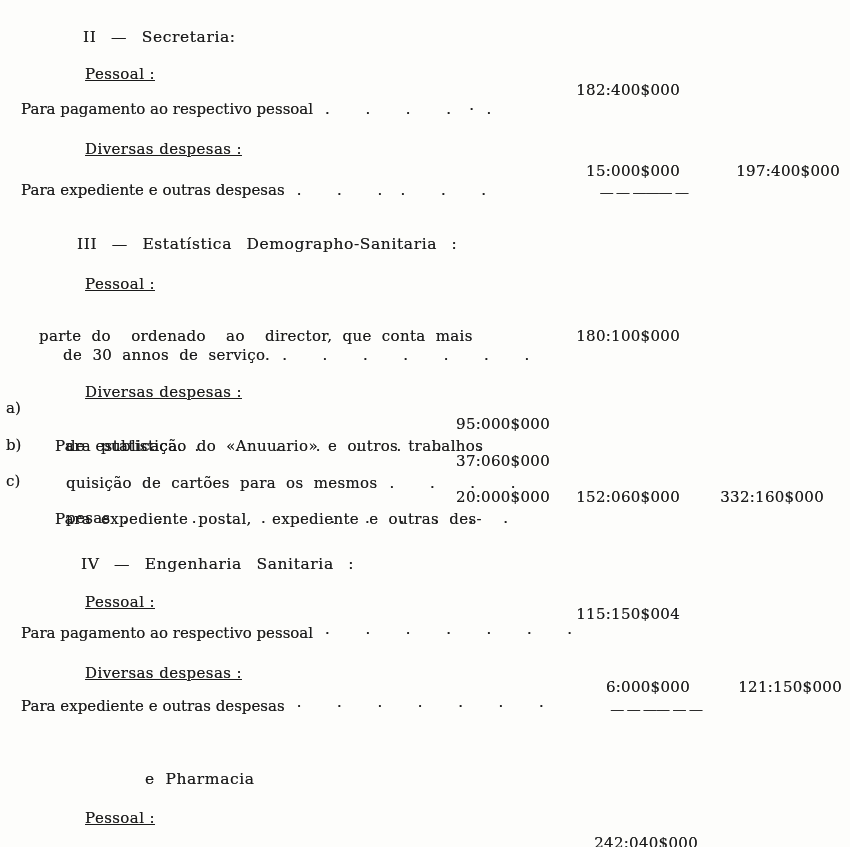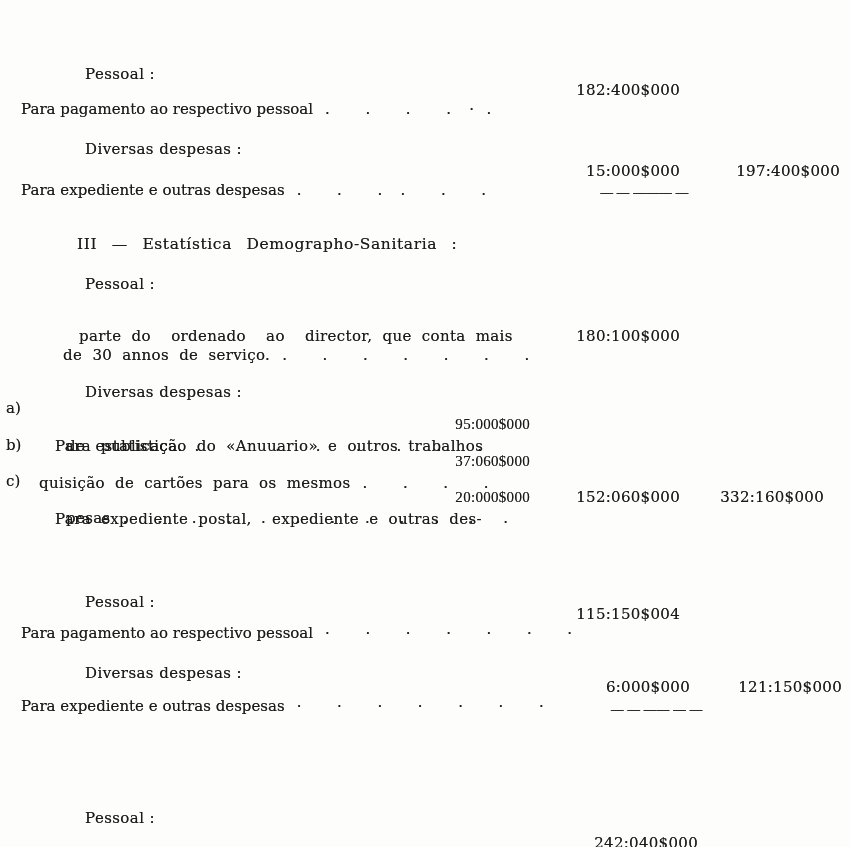--- a/index.html
+++ b/index.html
@@ -9,35 +9,38 @@
     background:#fdfdfb;
     font-family:"DejaVu Serif","Liberation Serif",serif;
     font-size:15px;
     color:#1b1b1b;
     overflow:hidden;
     text-shadow:0 0 0.5px rgba(10,10,10,0.6);
   }
   .row { position:absolute; left:0; right:0; height:19px; line-height:19px; white-space:pre; }
   .lbl { white-space:pre; }
   .heading .lbl { word-spacing:9px; letter-spacing:0.6px; font-size:15.5px; }
-  .sub .lbl { letter-spacing:0.4px; }
+  .sub .lbl { letter-spacing:0.4px;text-decoration:underline; }
   .wide { word-spacing:5px; letter-spacing:0.35px; }
   .leader { white-space:pre; padding-left:12px; letter-spacing:1px; }
   .amt { position:absolute; top:0; white-space:pre; letter-spacing:0.3px; }
-  .c1 { right:320px;font-family:Liberation Serif, serif; }
+  .c1 { right:300px; }
   .c2 { right:170px;text-align:center; }
   .c3 { right:10px; }
   .marker { position:absolute; left:6px; top:0; }
   .rule { position:absolute; top:0; letter-spacing:-1px; color:#2b2b2b; font-size:14px; }
 </style>
 </head>
 <body>
 
 <div class="page">
 
+  <div class="row heading" style="top:9px">
+    <span class="lbl" style="margin-left:64px">II — Secretaria:</span>
+  </div>
   <div class="row sub" style="top:46px">
     <span class="lbl" style="margin-left:66px">Pessoal :</span>
   </div>
   <div class="row" style="top:81px">
     <span class="lbl" style="margin-left:2px">Para pagamento ao respectivo pessoal</span><span class="leader">.      .      .      .   ·  .</span>
     <span class="amt c2">182:400$000</span>
   </div>
   <div class="row sub" style="top:121px">
     <span class="lbl" style="margin-left:66px">Diversas despesas :</span>
   </div>
@@ -50,21 +53,21 @@
     <span class="rule" style="right:162px">— — ——— —</span>
   </div>
 
   <div class="row heading" style="top:216px">
     <span class="lbl" style="margin-left:58px">III — Estatística Demographo-Sanitaria :</span>
   </div>
   <div class="row sub" style="top:256px">
     <span class="lbl" style="margin-left:66px">Pessoal :</span>
   </div>
   <div class="row" style="top:308px">
-    <span class="lbl wide" style="margin-left:60px">parte do  ordenado  ao  director, que conta mais</span>
+    <span class="lbl wide" style="margin-left:20px">parte do  ordenado  ao  director, que conta mais</span>
   </div>
   <div class="row" style="top:327px">
     <span class="lbl wide" style="margin-left:44px">de 30 annos de serviço.</span><span class="leader">.      .      .      .      .      .      .</span>
     <span class="amt c2">180:100$000</span>
   </div>
   <div class="row sub" style="top:364px">
     <span class="lbl" style="margin-left:66px">Diversas despesas :</span>
   </div>
 
   <div class="row" style="top:399px">
@@ -73,54 +76,60 @@
   </div>
   <div class="row" style="top:418px">
     <span class="lbl wide" style="margin-left:47px">de estatistica.</span><span class="leader">.      .      .      .      .      .      .      .</span>
     <span class="amt c1" style="top:-3px">95:000$000</span>
   </div>
 
   <div class="row" style="top:436px">
     <span class="marker">b)</span>
   </div>
   <div class="row" style="top:455px">
-    <span class="lbl wide" style="margin-left:20px">quisição de cartões para os mesmos</span><span class="leader">.      .      .      .</span>
+    <span class="lbl wide" style="margin-left:47px">quisição de cartões para os mesmos</span><span class="leader">.      .      .      .</span>
     <span class="amt c1" style="top:-3px">37:060$000</span>
   </div>
 
   <div class="row" style="top:472px">
     <span class="marker">c)</span>
     <span class="lbl wide" style="margin-left:36px">Para expediente postal,  expediente e outras des-</span>
   </div>
   <div class="row" style="top:490px">
     <span class="lbl wide" style="margin-left:47px">pesas</span><span class="leader">.     .     .     .     .     .     .     .     .     .     .     .</span>
     <span class="amt c1" style="top:-2px">20:000$000</span>
     <span class="amt c2" style="top:-2px">152:060$000</span>
     <span class="amt" style="right:26px;top:-2px">332:160$000</span>
   </div>
 
+  <div class="row heading" style="top:536px">
+    <span class="lbl" style="margin-left:62px">IV — Engenharia Sanitaria :</span>
+  </div>
   <div class="row sub" style="top:574px">
     <span class="lbl" style="margin-left:66px">Pessoal :</span>
   </div>
   <div class="row" style="top:605px">
     <span class="lbl" style="margin-left:2px">Para pagamento ao respectivo pessoal</span><span class="leader">·      ·      ·      ·      ·      ·      ·</span>
     <span class="amt c2">115:150$004</span>
   </div>
   <div class="row sub" style="top:645px">
     <span class="lbl" style="margin-left:66px">Diversas despesas :</span>
   </div>
   <div class="row" style="top:678px">
     <span class="lbl" style="margin-left:2px">Para expediente e outras despesas</span><span class="leader">·      ·      ·      ·      ·      ·      ·</span>
     <span class="amt c2" style="right:160px">6:000$000</span>
     <span class="amt c3" style="right:8px">121:150$000</span>
   </div>
   <div class="row" style="top:700px">
     <span class="rule" style="right:148px">— — —— — —</span>
   </div>
 
+  <div class="row heading" style="top:751px">
+    <span class="lbl" style="margin-left:126px;word-spacing:5px">e Pharmacia</span>
+  </div>
   <div class="row sub" style="top:790px">
     <span class="lbl" style="margin-left:66px">Pessoal :</span>
   </div>
   <div class="row" style="top:834px">
     <span class="lbl" style="margin-left:2px">Para pagamento ao respectivo pessoal</span><span class="leader">.      .      .      .      .</span>
     <span class="amt" style="right:152px">242:040$000</span>
   </div>
 
 </div>
 

